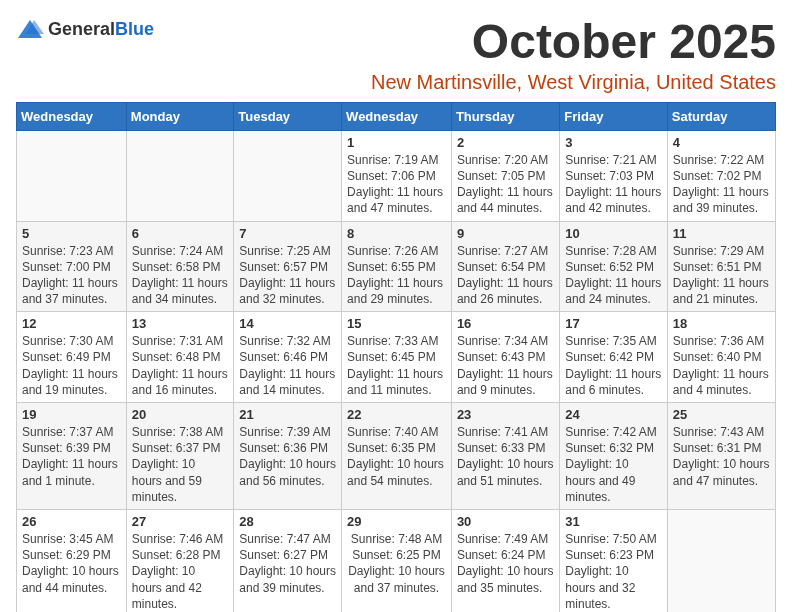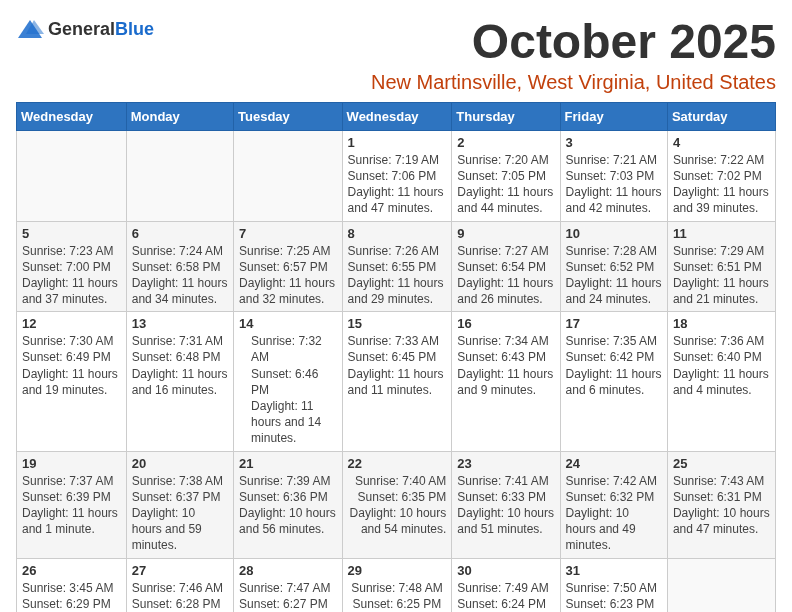--- a/index.html
+++ b/index.html
@@ -211,21 +211,21 @@
 Daylight: 11 hours and 19 minutes.</div>
         </td>
         <td>
           <span class="day-number">13</span>
           <div class="day-info" style="white-space: pre-line;">Sunrise: 7:31 AM
 Sunset: 6:48 PM
 Daylight: 11 hours and 16 minutes.</div>
         </td>
         <td>
           <span class="day-number">14</span>
-          <div class="day-info" style="white-space: pre-line; margin-left: 12px;">Sunrise: 7:32 AM
+          <div class="day-info" style="white-space: pre-line;">Sunrise: 7:32 AM
 Sunset: 6:46 PM
 Daylight: 11 hours and 14 minutes.</div>
         </td>
         <td>
           <span class="day-number">15</span>
           <div class="day-info" style="white-space: pre-line;">Sunrise: 7:33 AM
 Sunset: 6:45 PM
 Daylight: 11 hours and 11 minutes.</div>
         </td>
         <td>
@@ -261,21 +261,21 @@
 Daylight: 10 hours and 59 minutes.</div>
         </td>
         <td>
           <span class="day-number">21</span>
           <div class="day-info" style="white-space: pre-line;">Sunrise: 7:39 AM
 Sunset: 6:36 PM
 Daylight: 10 hours and 56 minutes.</div>
         </td>
         <td>
           <span class="day-number">22</span>
-          <div class="day-info" style="white-space: pre-line; text-align: right;">Sunrise: 7:40 AM
+          <div class="day-info" style="white-space: pre-line;">Sunrise: 7:40 AM
 Sunset: 6:35 PM
 Daylight: 10 hours and 54 minutes.</div>
         </td>
         <td>
           <span class="day-number">23</span>
           <div class="day-info" style="white-space: pre-line;">Sunrise: 7:41 AM
 Sunset: 6:33 PM
 Daylight: 10 hours and 51 minutes.</div>
         </td>
         <td>

